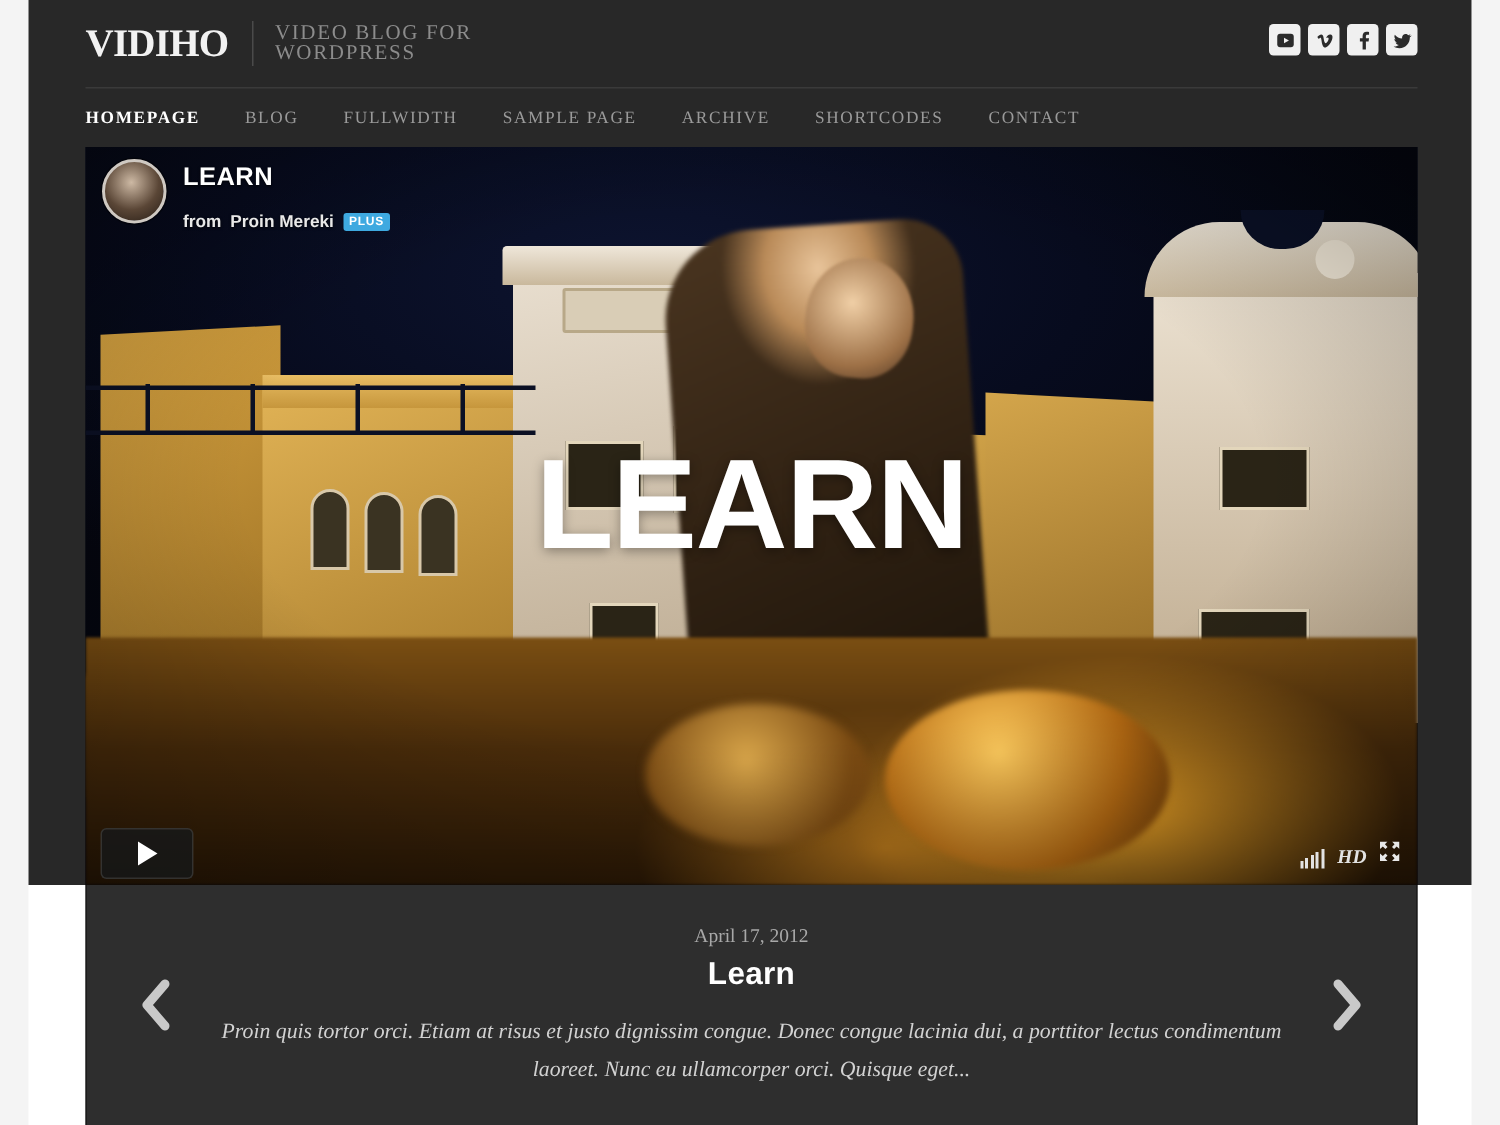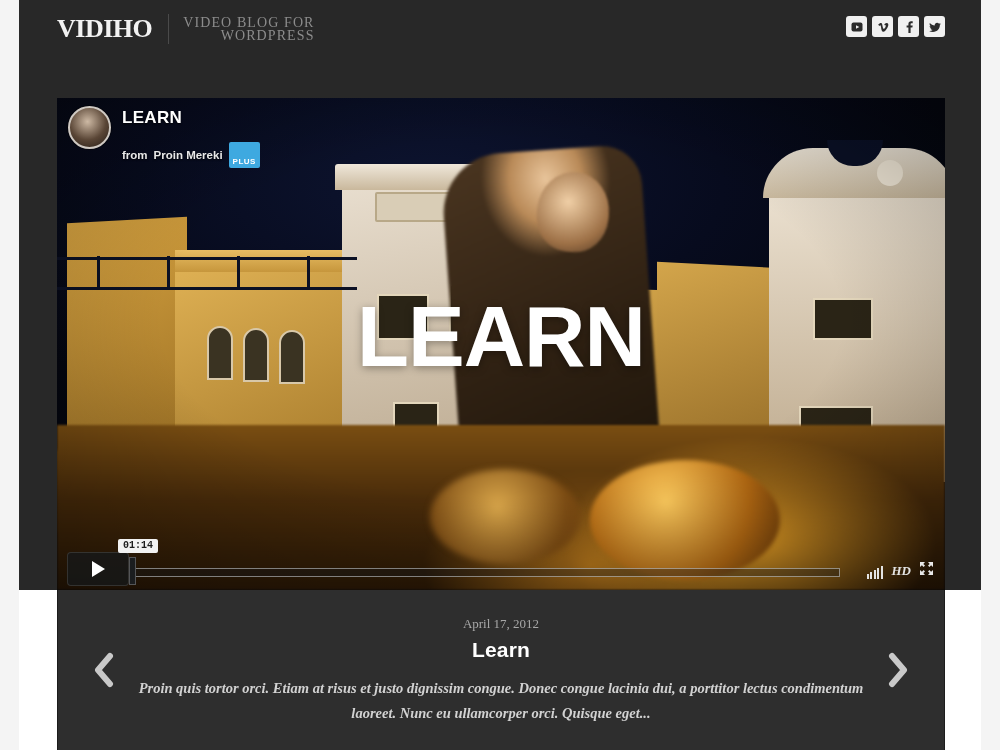--- a/index.html
+++ b/index.html
@@ -20,21 +20,21 @@
   
   .header-band {
     position:absolute; left:19px; top:0; width:962px; height:590px;
     background:#282828;
   }
 
   
   .topbar {
     position:absolute; left:57px; top:0; width:888px; height:58px;
   }
-  .brand { position:absolute; left:0; top:14px; display:flex; align-items:center;text-align:right; }
+  .brand { position:absolute; left:0; top:14px; display:flex; align-items:center; }
   .brand-name {
     font-family:"Liberation Serif", serif;
     font-weight:bold; font-size:26px; letter-spacing:-0.5px;
     color:#f2f2f2;
   }
   .brand-divider {
     width:1px; height:30px; background:#4a4a4a; margin:0 14px 0 16px;
   }
   .brand-tagline {
     font-family:"Liberation Serif", serif;
@@ -185,21 +185,21 @@
     font-size:17px; font-weight:bold; color:#ffffff; letter-spacing:.3px;
     text-shadow:0 1px 2px rgba(0,0,0,.8);
   }
   .vid-sub {
     margin-top:14px; font-size:11.5px; font-weight:bold; color:#e8e8e8;
     text-shadow:0 1px 2px rgba(0,0,0,.8);
     display:flex; align-items:center; gap:6px;
   }
   .plus-badge {
     background:#3ea9e0; color:#ffffff; font-size:8px; font-weight:bold;
-    letter-spacing:.5px; padding:15px 4px 2px; border-radius:2px;
+    letter-spacing:.5px; padding:1px 4px 2px; border-radius:2px;
     text-shadow:none;
   }
 
   .big-title {
     position:absolute; left:0; right:0; top:196px; text-align:center;
     font-size:85px; font-weight:bold; letter-spacing:-1px;
     color:#ffffff; line-height:1;
     text-shadow:0 2px 8px rgba(0,0,0,.35);
   }
 
@@ -250,21 +250,21 @@
   }
   .cap-inner { padding:26px 68px 0; text-align:center; }
   .cap-date {
     font-family:"Liberation Serif", serif; font-size:13px; color:#a8a8a8;
   }
   .cap-title {
     margin-top:6px; font-size:21px; font-weight:bold; color:#ffffff; letter-spacing:.2px;
   }
   .cap-text {
     margin-top:14px; font-family:"Liberation Serif", serif; font-style:italic;
-    font-size:14.5px; line-height:25px; color:#d2d2d2;font-weight:bold;
+    font-size:14.5px; line-height:25px; color:#d2d2d2;
   }
   .arrow {
     position:absolute; top:0; bottom:0; width:70px;
     display:flex; align-items:center; justify-content:center; cursor:pointer;
   }
   .arrow.prev { left:10px; }
   .arrow.next { right:10px; }
 </style>
 </head>
 <body>
@@ -301,20 +301,29 @@
           </svg>
       </div>
       <div class="social-btn">
         <svg width="14" height="14" viewBox="0 0 14 14">
             <path d="M12.6 3.8c-.4.2-.9.3-1.3.4.5-.3.8-.7 1-1.3-.4.3-.9.5-1.5.6-.4-.5-1-.8-1.7-.8-1.3 0-2.4 1.1-2.4 2.4 0 .2 0 .4.1.5-2-.1-3.7-1-4.9-2.5-.2.4-.3.8-.3 1.2 0 .8.4 1.5 1.1 2-.4 0-.8-.1-1.1-.3 0 1.2.8 2.1 1.9 2.3-.2.1-.4.1-.6.1-.2 0-.3 0-.5-.1.3 1 1.2 1.7 2.2 1.7-.8.6-1.8 1-2.9 1h-.6c1.1.7 2.4 1.1 3.8 1.1 4.5 0 7-3.7 7-7v-.3c.5-.3.9-.8 1.2-1.2z" fill="#2b2b2b"></path>
           </svg>
       </div>
     </div>
   </div>
 
+  <div class="nav-wrap">
+    <div class="nav-item active">HOMEPAGE</div>
+    <div class="nav-item">BLOG</div>
+    <div class="nav-item">FULLWIDTH</div>
+    <div class="nav-item">SAMPLE PAGE</div>
+    <div class="nav-item">ARCHIVE</div>
+    <div class="nav-item">SHORTCODES</div>
+    <div class="nav-item">CONTACT</div>
+  </div>
 
   <div class="video">
     <div class="sky"></div>
 
     <div class="bldg b1"></div>
     <div class="bldg b2"></div>
     <div class="bldg b2top"></div>
     <div class="bldg b3"></div>
     <div class="bldg b3cap"></div>
     <div class="bldg b3sign"></div>
@@ -366,27 +375,20 @@
       </div>
     </div>
 
     <div class="big-title">LEARN</div>
 
     <div class="controls">
       <div class="play-btn">
         <svg width="18" height="20" viewBox="0 0 18 20">
             <path d="M3 2l13 8-13 8z" fill="#ffffff"></path>
           </svg>
-      </div>
-      <div class="scrub-wrap">
-        <div class="scrub-track">
-          <div class="scrub-played"></div>
-        </div>
-        <div class="scrub-handle"></div>
-        <div class="time-tip">01:14</div>
       </div>
       <div class="ctrl-right">
         <div class="vol">
           <i style="height:5px"></i>
             <i style="height:7px"></i>
             <i style="height:9px"></i>
             <i style="height:11px"></i>
             <i style="height:13px"></i>
         </div>
         <div class="hd-label">HD</div>

